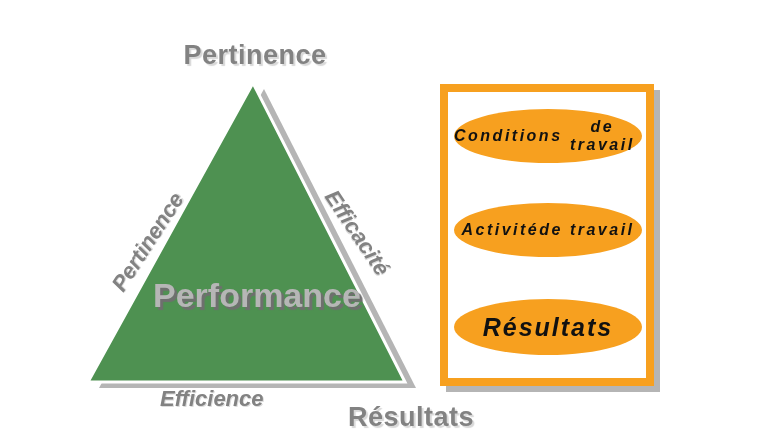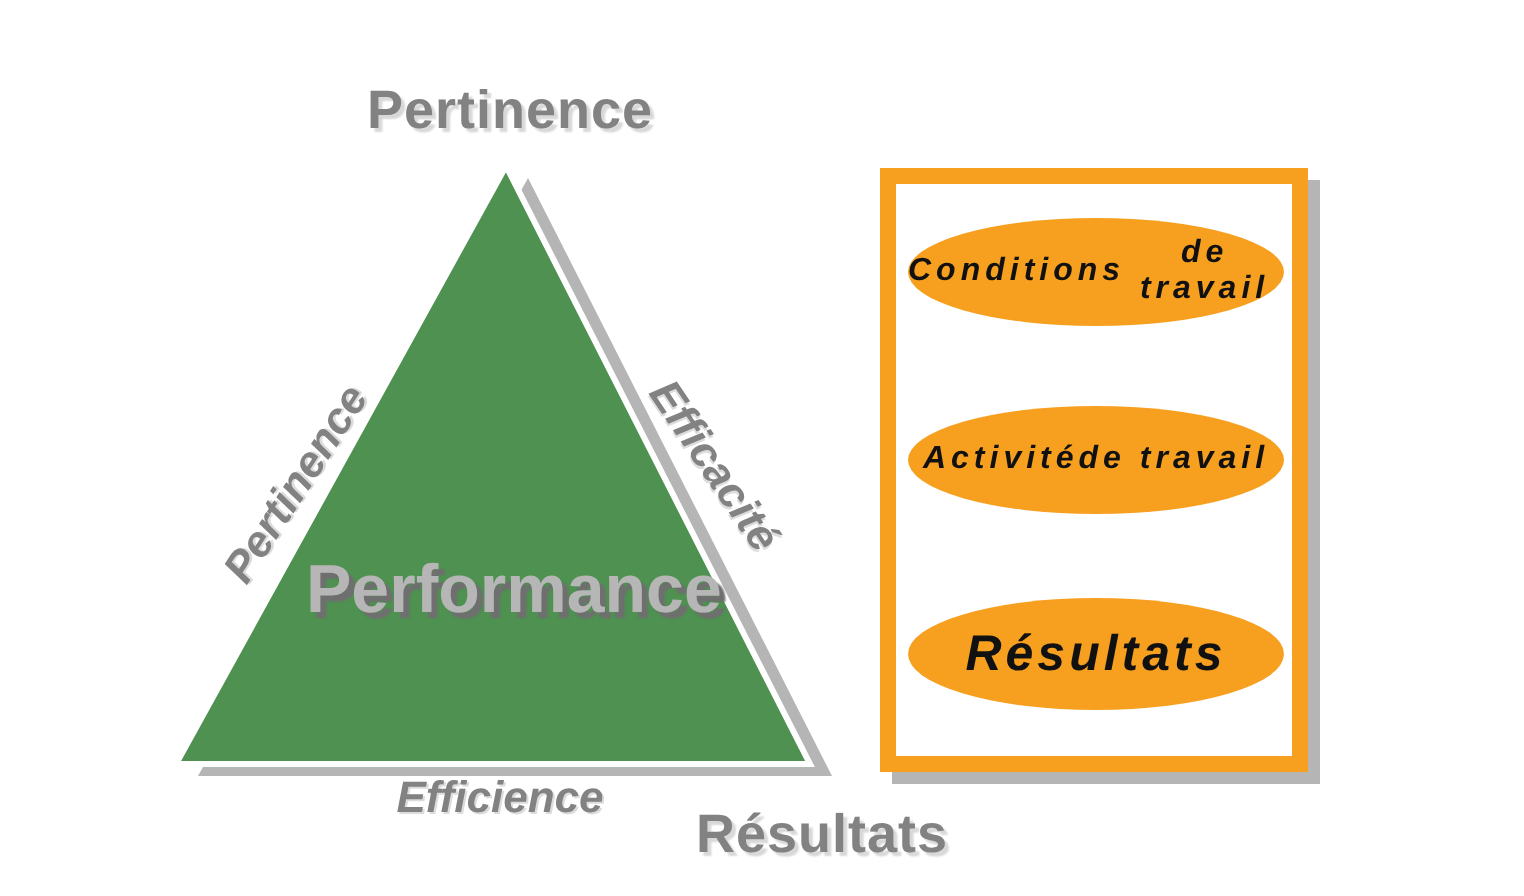--- a/index.html
+++ b/index.html
@@ -32,21 +32,21 @@
     color: var(--label-gray);
     font-weight: 700;
     font-style: italic;
     font-size: 22px;
     text-shadow: 1px 1px 0 #dcdcdc;
     white-space: nowrap;
   }
   .objectifs  { left: 155px; top: 40px;  width: 200px; text-align: center; }
   .moyens     { left: 40px;  top: 402px; }
   .resultats-gray { left: 348px; top: 402px; }
-  .efficience { left: 160px; top: 386px; width: 180px; text-align: center; }
+  .efficience { left: 160px; top: 386px; width: 180px; text-align: left; }
   .pertinence {
     left: 148px; top: 242px;
     transform: translate(-50%, -50%) rotate(-57deg);
     transform-origin: center center;
   }
   .efficacite {
     left: 357px; top: 233px;
     transform: translate(-50%, -50%) rotate(56deg);
     transform-origin: center center;
   }

